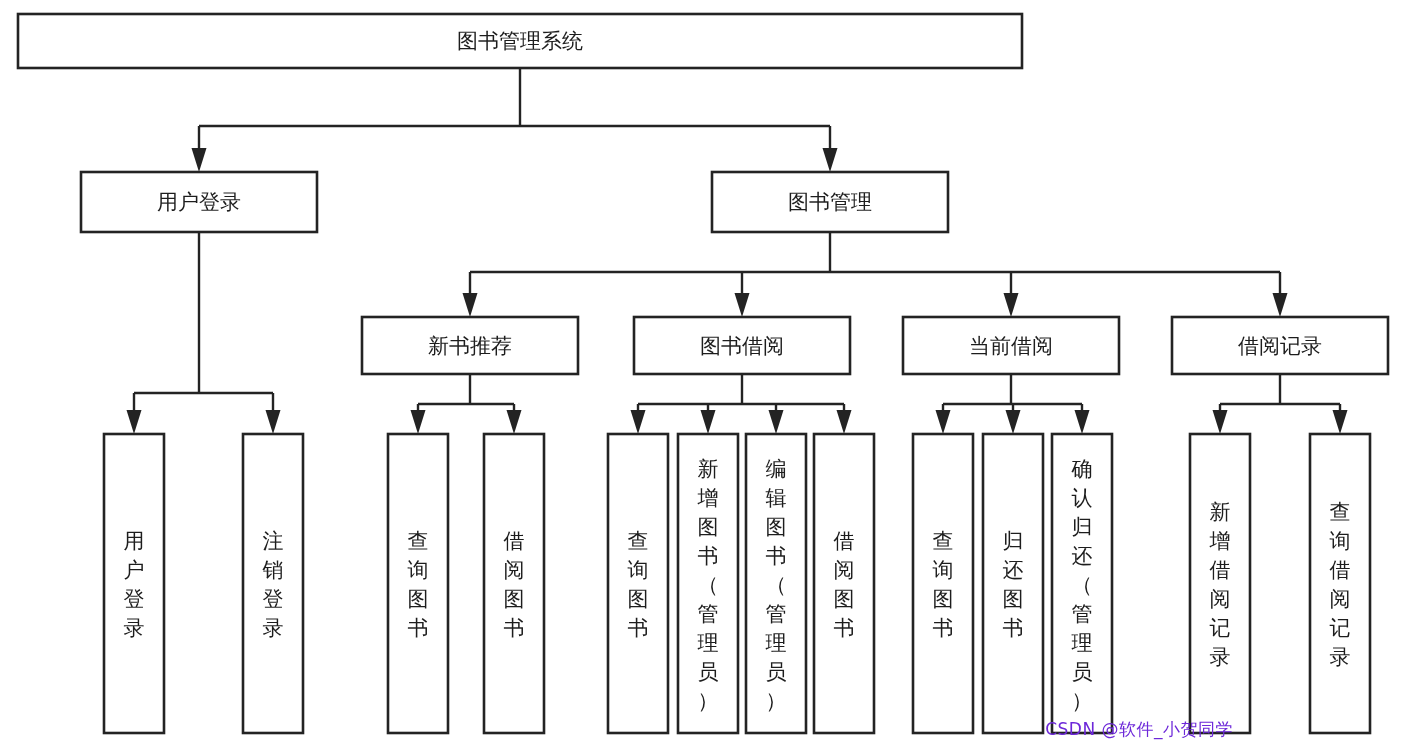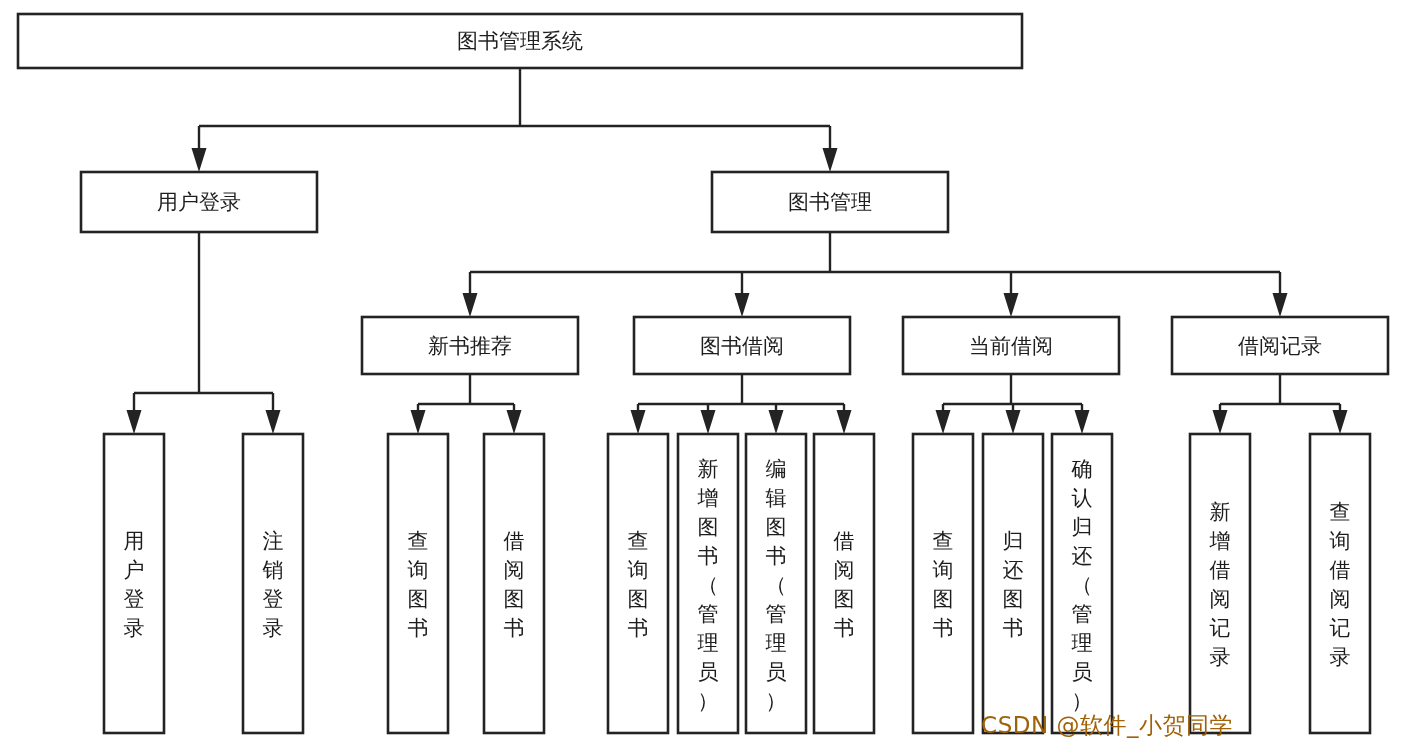--- a/index.html
+++ b/index.html
@@ -54,22 +54,22 @@
   }
   .arrow-head {
     fill: #232323;
     stroke: none;
   }
   .watermark {
     position: absolute;
     right: 8px;
     bottom: 6px;
     font-family: "DejaVu Sans", "Liberation Sans", sans-serif;
-    font-size: 23px;
-    color: #a16207;
+    font-size: 17px;
+    color: #6d28d9;
     letter-spacing: 0.5px;
     user-select: none;
     white-space: nowrap;
   }
 </style>
 </head>
 <body>
 
 <div id="diagram-root">
 

